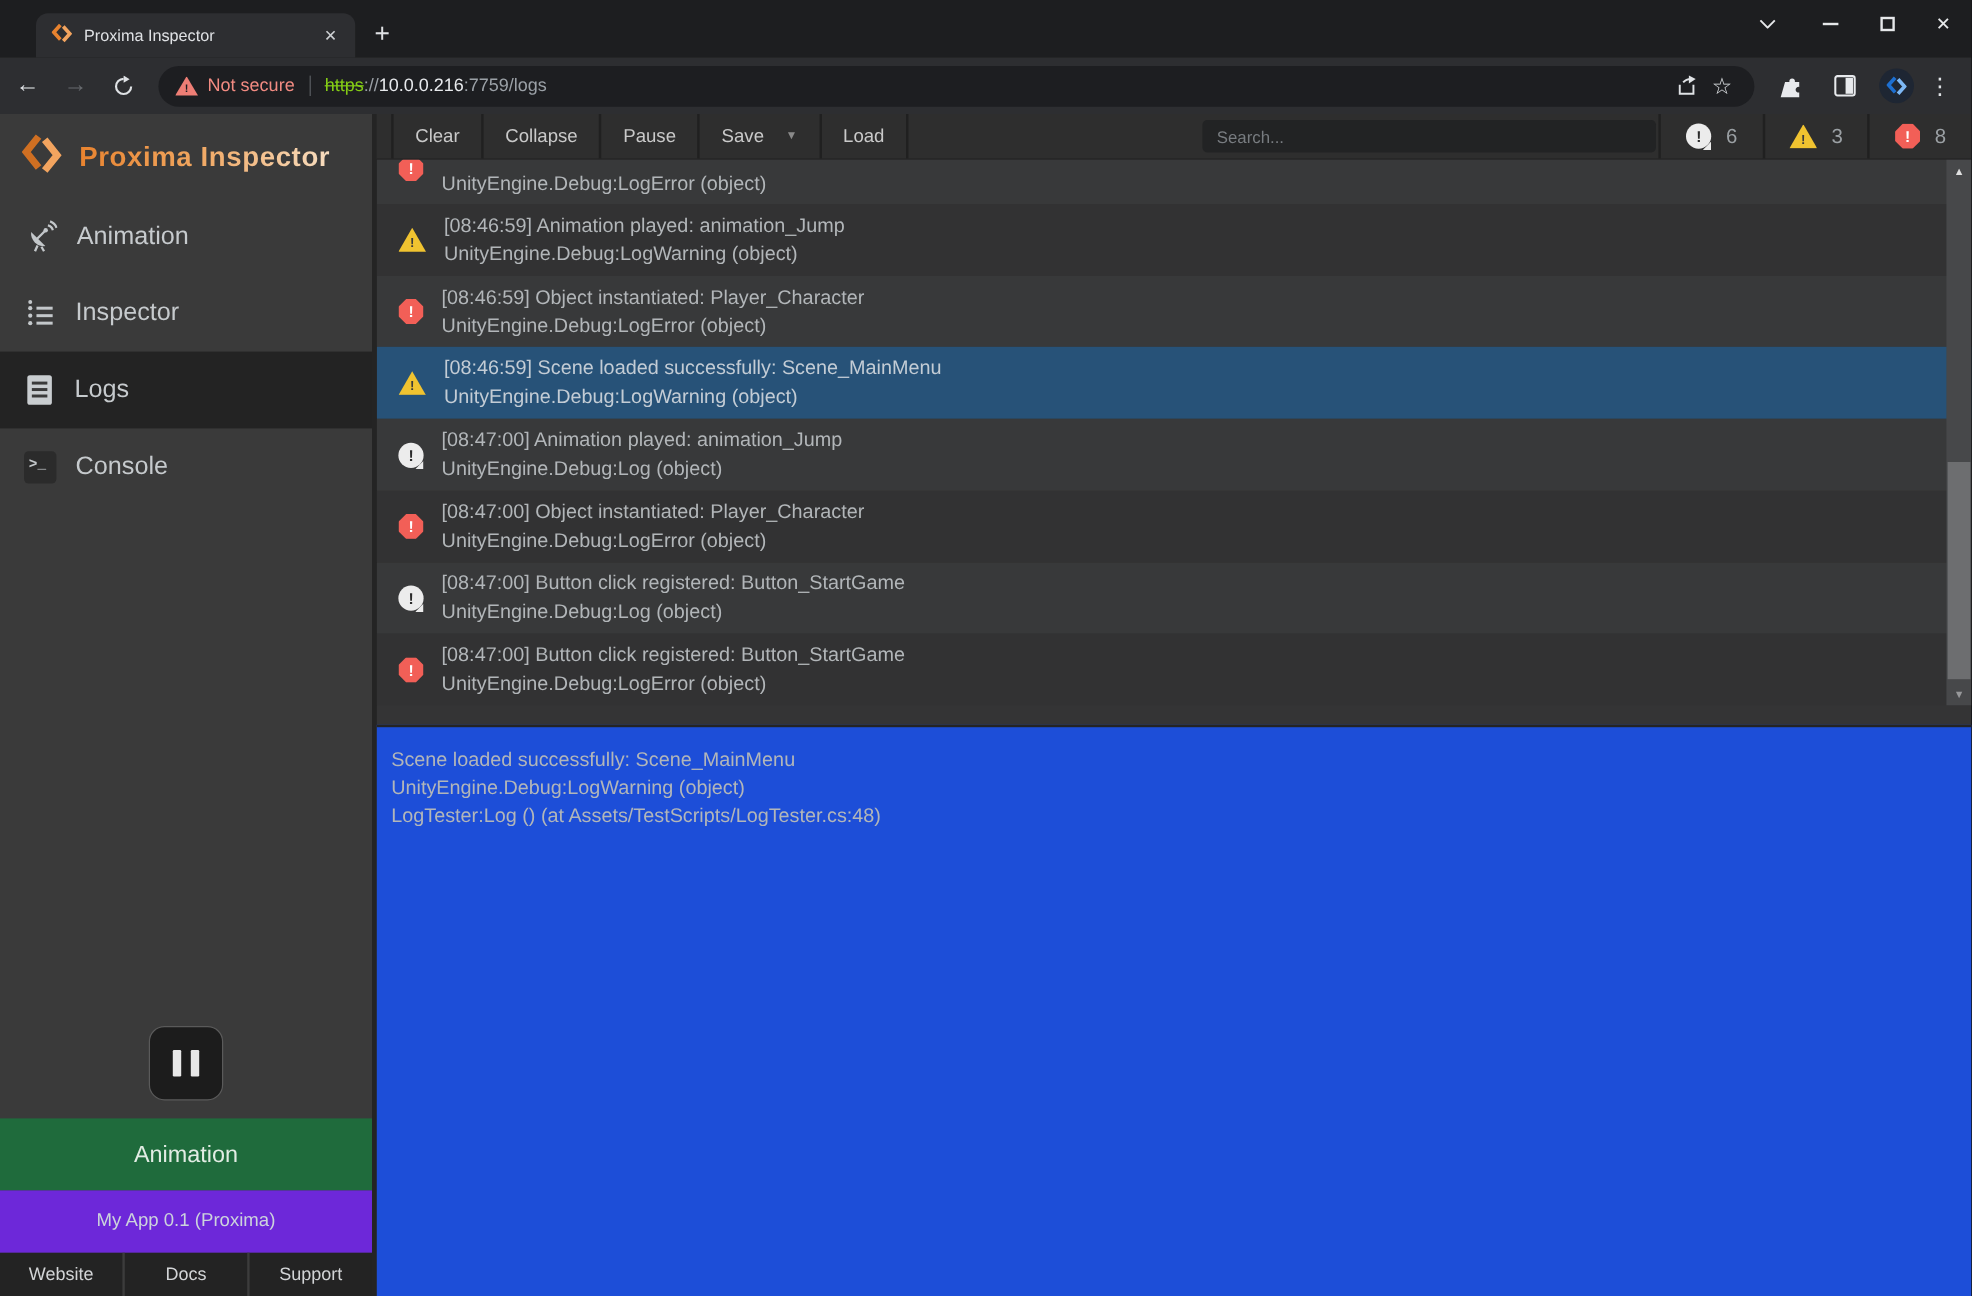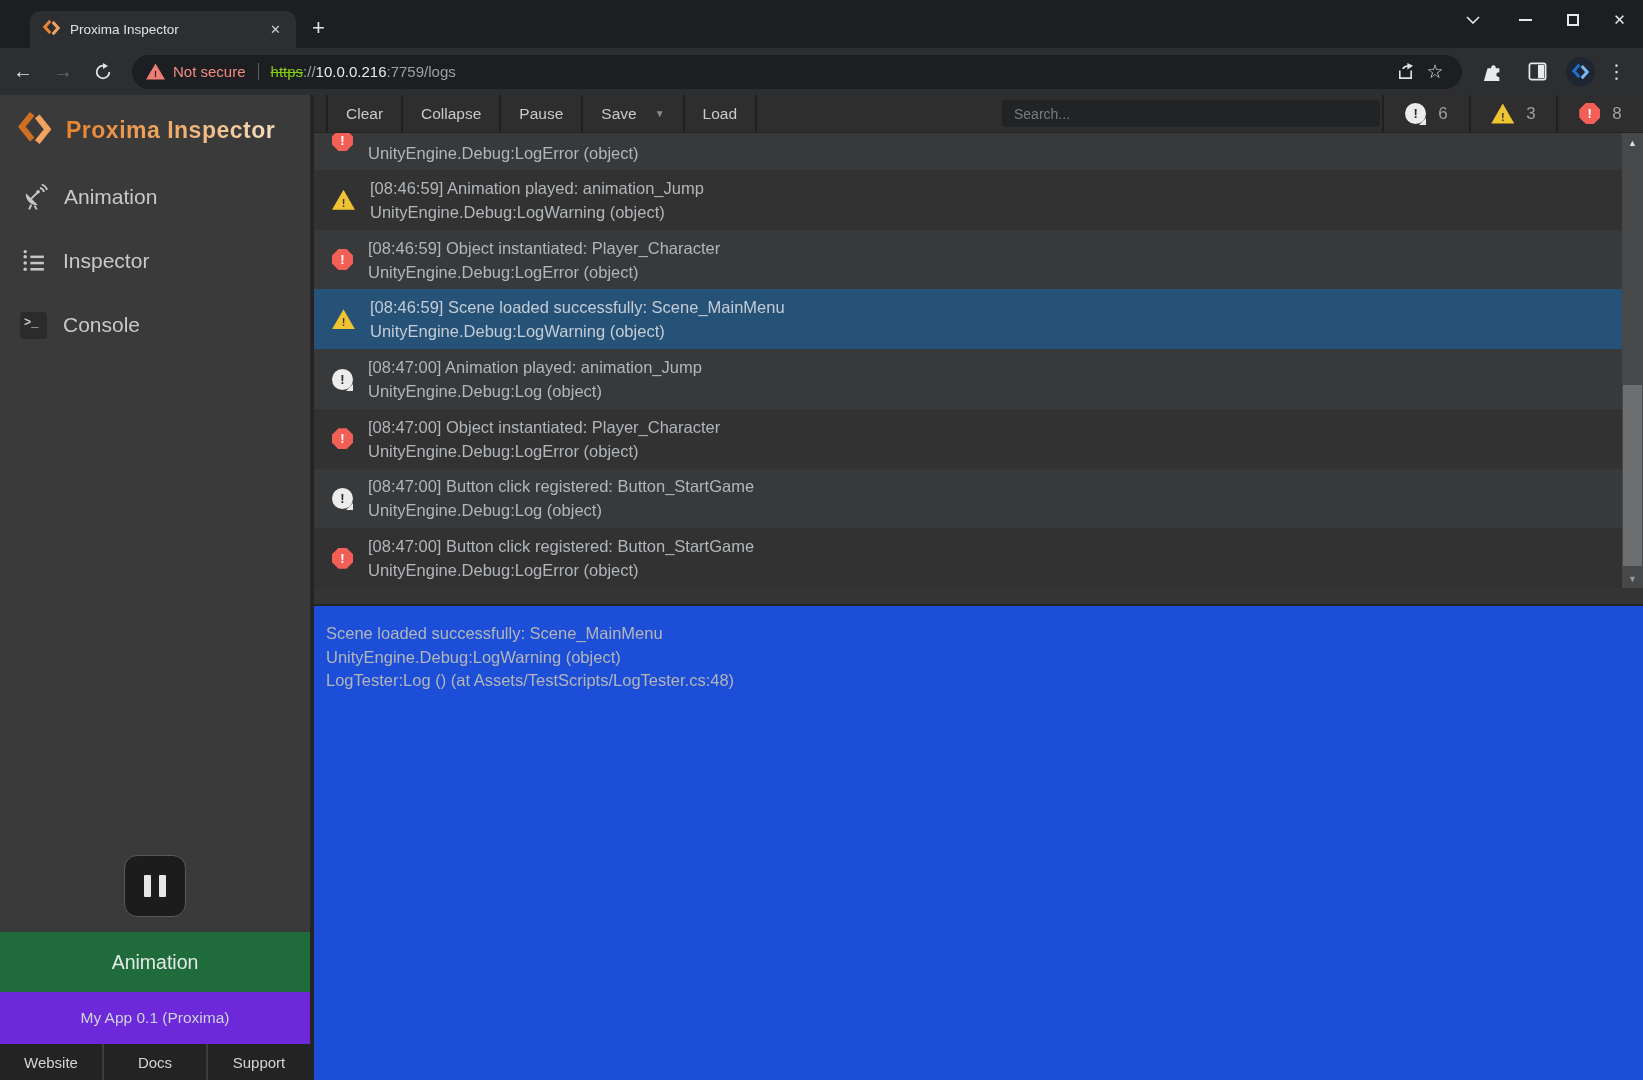--- a/index.html
+++ b/index.html
@@ -242,20 +242,31 @@
             <circle cx="5" cy="14.5" r="1.7" fill="#c3c7ca"></circle>
             <circle cx="5" cy="20.5" r="1.7" fill="#c3c7ca"></circle>
             <rect x="10" y="7.3" width="13" height="2.4" fill="#c3c7ca"></rect>
             <rect x="10" y="13.3" width="13" height="2.4" fill="#c3c7ca"></rect>
             <rect x="10" y="19.3" width="13" height="2.4" fill="#c3c7ca"></rect>
           </svg>
         </span>
         <span>Inspector</span>
       </div>
 
+      <div class="side-item active">
+        <span>
+          <svg width="26" height="28" viewBox="0 0 24 26">
+            <rect x="2.5" y="1.5" width="19" height="23" rx="2" fill="#c9cdd0"></rect>
+            <rect x="6" y="6.5" width="12" height="2.3" fill="#3a3a3a"></rect>
+            <rect x="6" y="11.5" width="12" height="2.3" fill="#3a3a3a"></rect>
+            <rect x="6" y="16.5" width="12" height="2.3" fill="#3a3a3a"></rect>
+          </svg>
+        </span>
+        <span>Logs</span>
+      </div>
 
       <div class="side-item">
         <span class="console-chip">&gt;_</span>
         <span>Console</span>
       </div>
 
       <div class="side-spacer"></div>
 
       <div class="pause-wrap">
         <div class="pause-btn">

